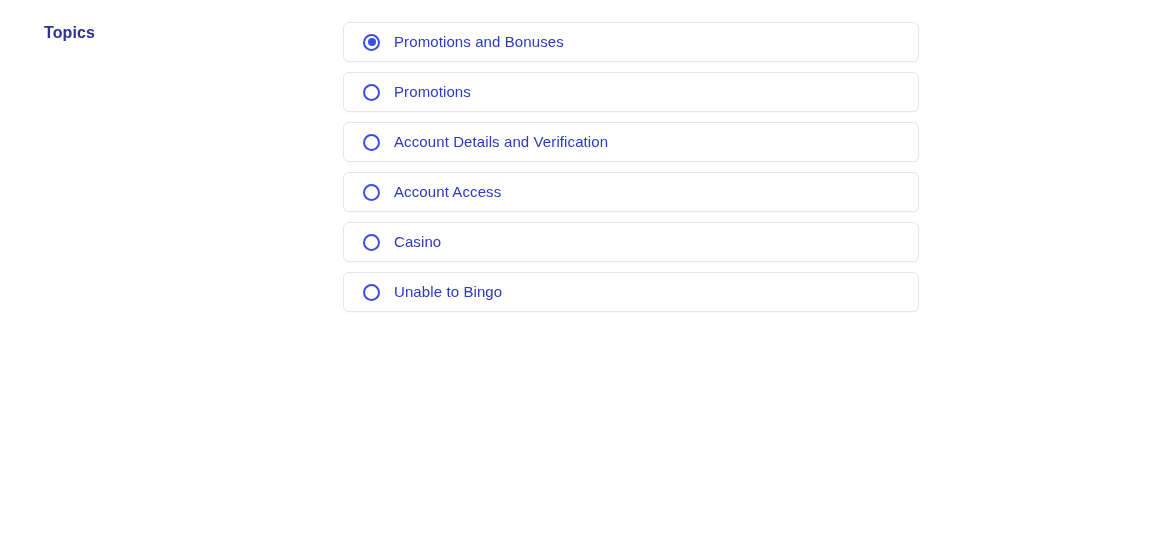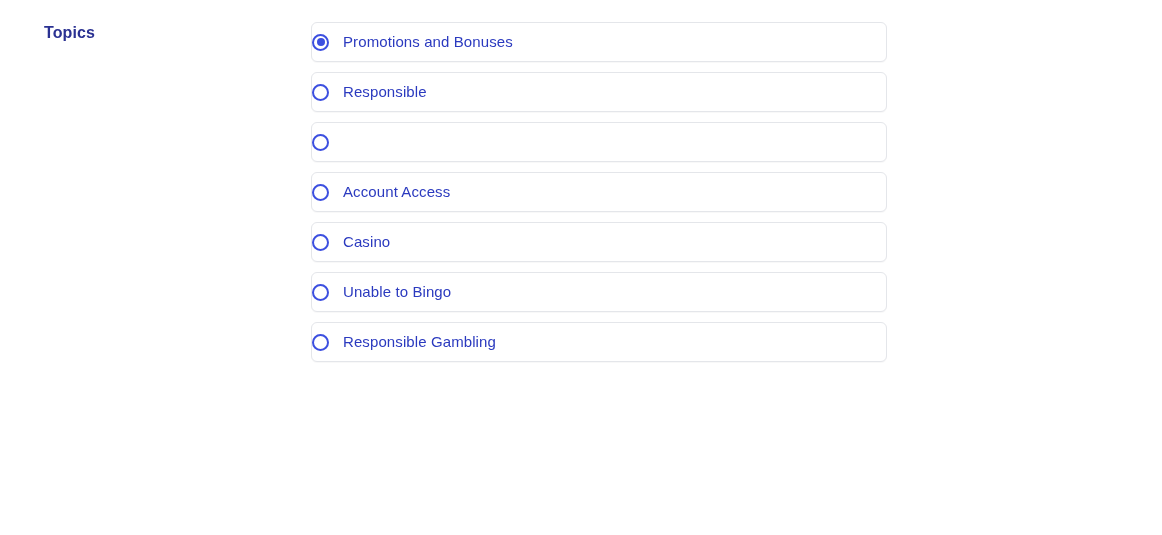--- a/index.html
+++ b/index.html
@@ -47,22 +47,24 @@
 
   .option-card {
     box-sizing: border-box;
     width: 576px;
     height: 40px;
     background: #ffffff;
     border: 1px solid #e4e6ea;
     border-radius: 6px;
     display: flex;
     align-items: center;
+    padding-left: 19px;
     cursor: pointer;
     box-shadow: 0 1px 1px rgba(16, 24, 40, 0.03);
+    margin-left: 32px;
   }
 
   
   .radio {
     position: relative;
     flex: 0 0 auto;
     width: 17px;
     height: 17px;
     border-radius: 50%;
     box-sizing: border-box;
@@ -111,36 +113,33 @@
 
   <div class="options-list" id="topics-radio-group">
       <div class="option-card is-selected" role="radio" aria-checked="true">
         <span class="radio">
           <span class="radio-dot"></span>
         </span>
         <span class="option-label">Promotions and Bonuses</span>
       </div>
       <div class="option-card" role="radio" aria-checked="false">
         <span class="radio"></span>
-        <span class="option-label">Responsible</span>
+        <span class="option-label">Promotions</span>
       </div>
       <div class="option-card" role="radio" aria-checked="false">
         <span class="radio"></span>
+        <span class="option-label">Account Details and Verification</span>
       </div>
       <div class="option-card" role="radio" aria-checked="false">
         <span class="radio"></span>
         <span class="option-label">Account Access</span>
       </div>
       <div class="option-card" role="radio" aria-checked="false">
         <span class="radio"></span>
         <span class="option-label">Casino</span>
       </div>
       <div class="option-card" role="radio" aria-checked="false">
         <span class="radio"></span>
         <span class="option-label">Unable to Bingo</span>
       </div>
-      <div class="option-card" role="radio" aria-checked="false">
-        <span class="radio"></span>
-        <span class="option-label">Responsible Gambling</span>
-      </div>
     </div>
 
 </div>
 
 </body></html>

